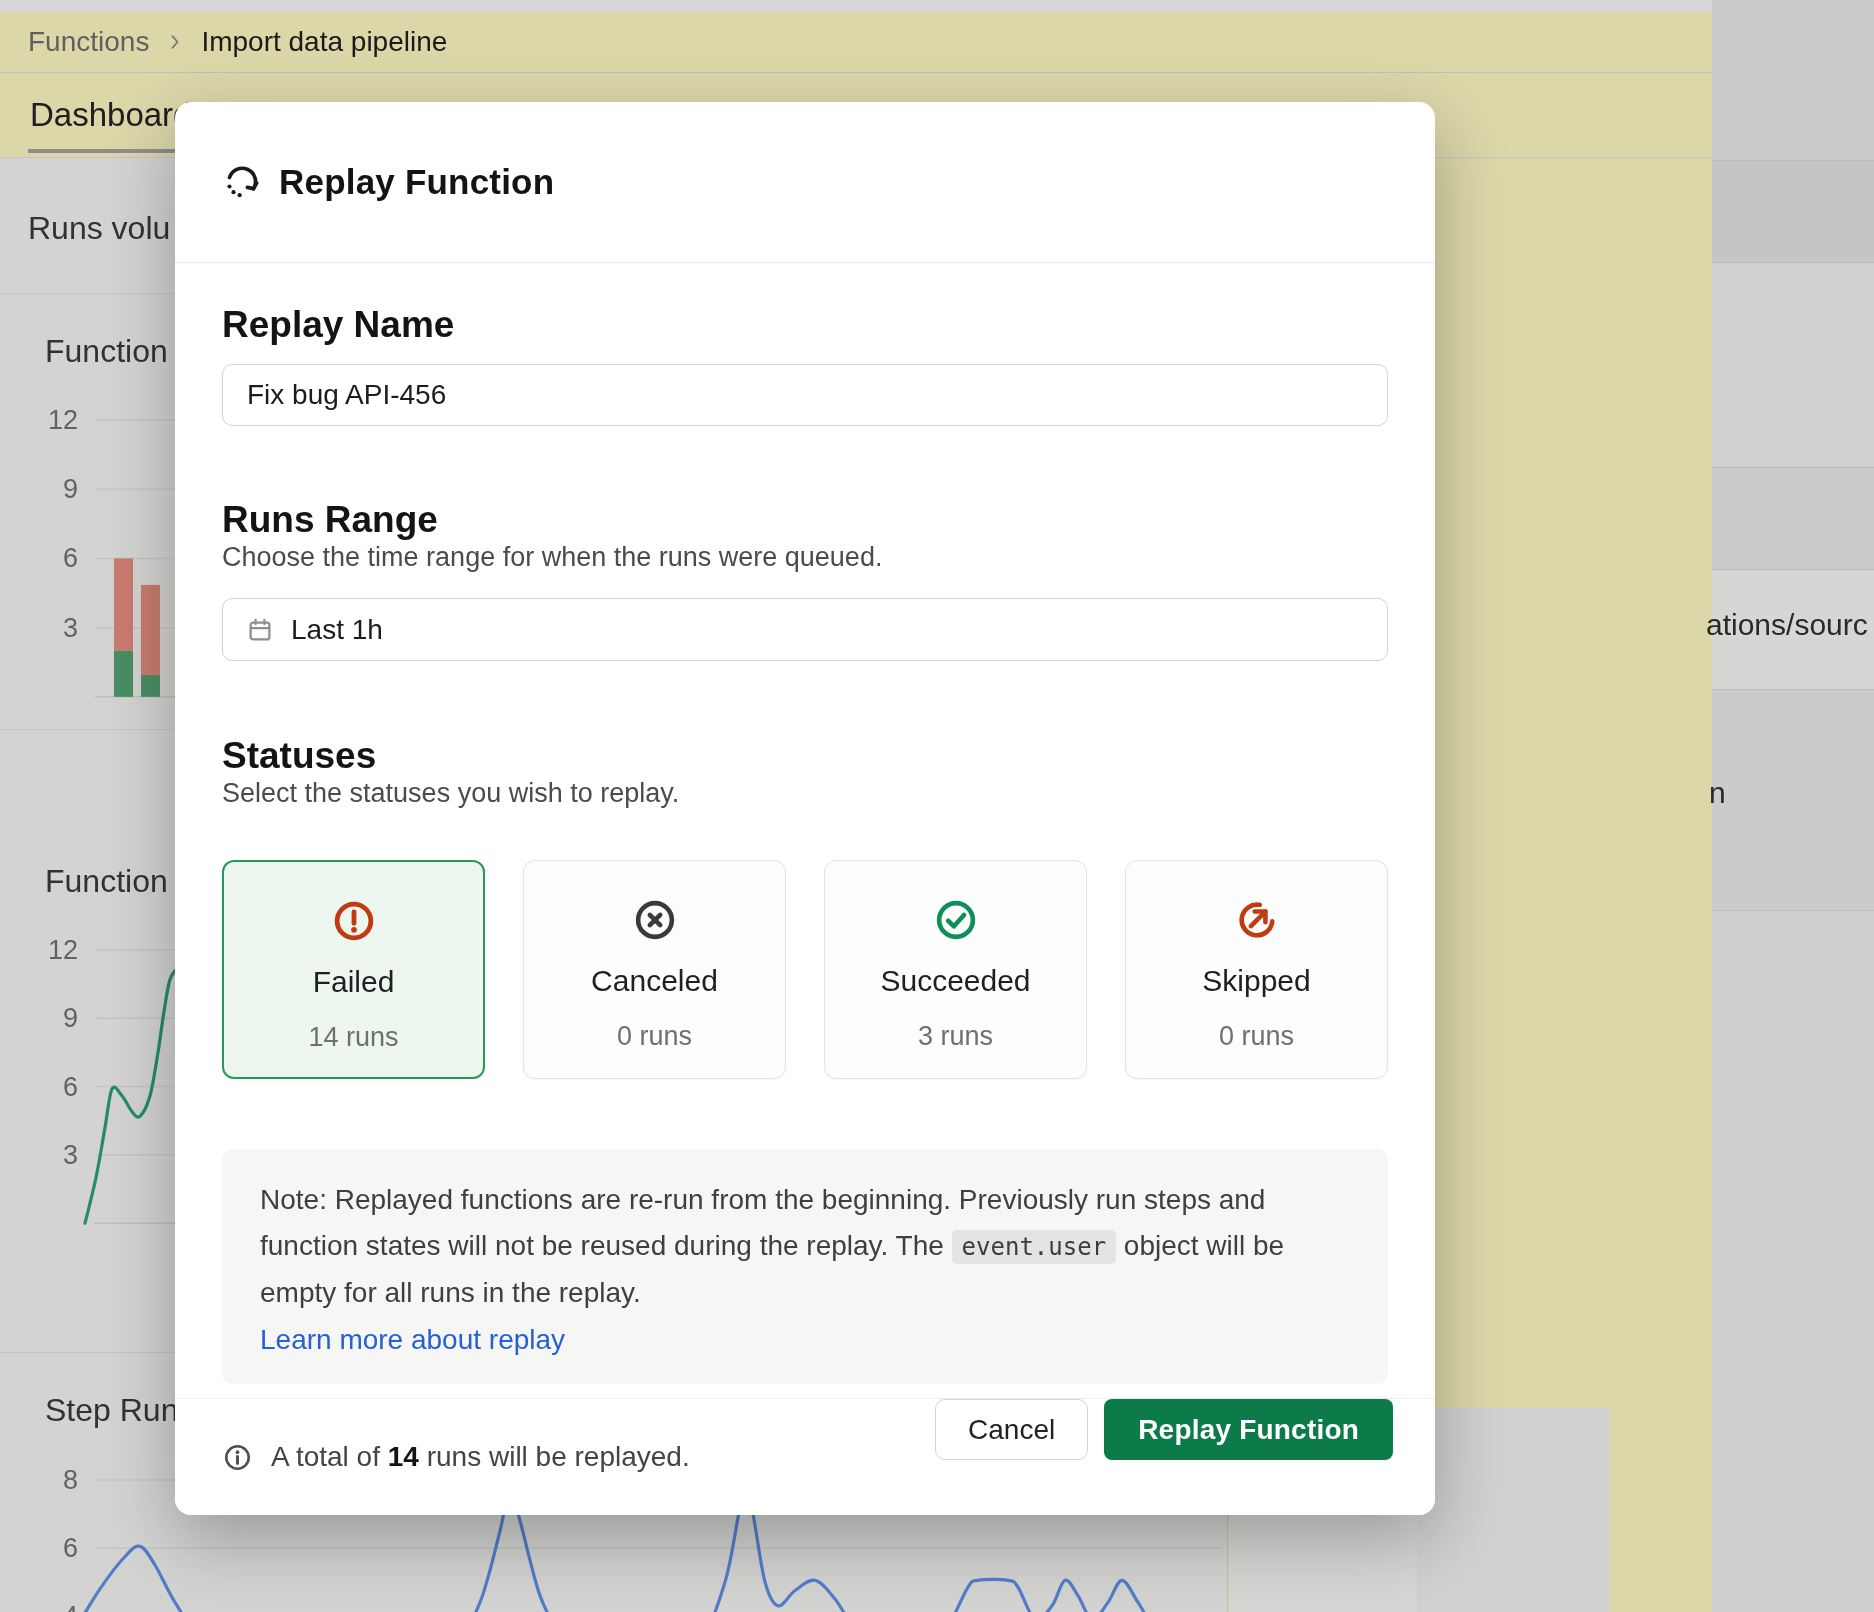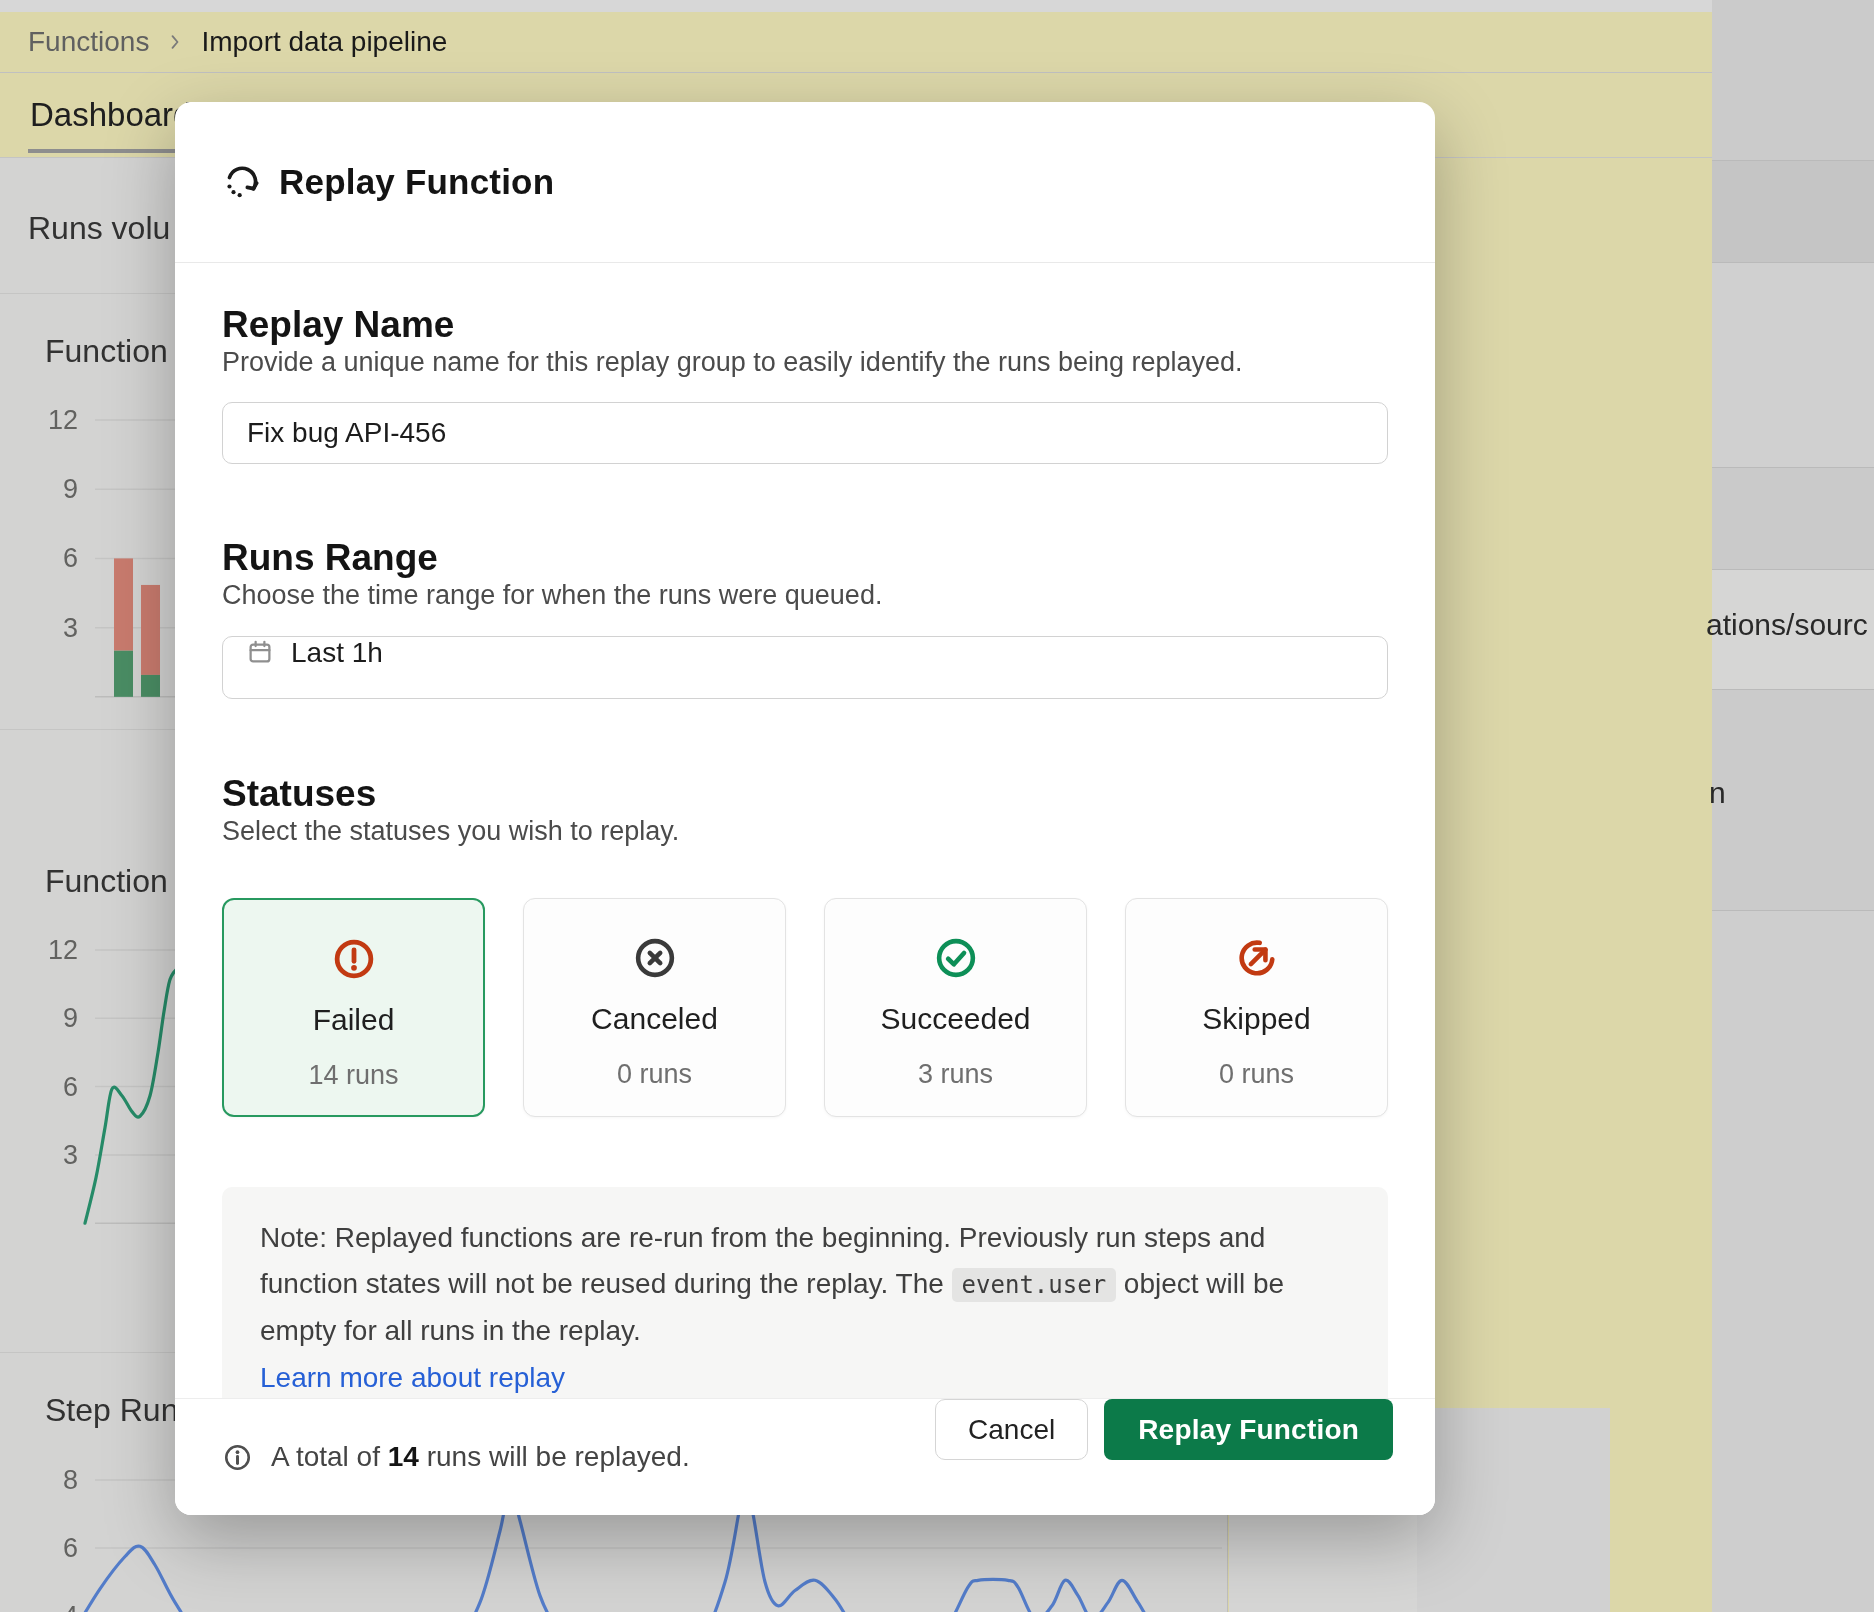--- a/index.html
+++ b/index.html
@@ -39,21 +39,21 @@
             border-bottom:1px solid #e9e9e9;}
   .m-title{font-size:35px;font-weight:700;color:#141414;letter-spacing:0.2px;}
   .m-body{padding:0 47px;}
   .sec-label{font-size:37px;font-weight:700;color:#141414;line-height:34px;}
   .sec-desc{font-size:27px;color:#4b4b4b;line-height:36px;margin-top:2px;}
   .s1{margin-top:45px;} .s2{margin-top:77px;} .s3{margin-top:78px;}
   .text-input{margin-top:22px;width:100%;height:62px;border:1.5px solid #d2d2d2;border-radius:10px;
               padding:0 24px;font-size:28px;color:#1c1c1c;background:#fff;outline:none;
               font-family:"Liberation Sans",sans-serif;}
   .date-input{margin-top:23px;width:100%;height:63px;border:1.5px solid #d2d2d2;border-radius:10px;
-              display:flex;align-items:flex-start;gap:16px;padding:0 22px;cursor:pointer;background:#fff;}
+              display:flex;align-items:center;gap:16px;padding:0 22px;cursor:pointer;background:#fff;}
   .date-input span{font-size:28px;color:#1c1c1c;}
   .cards{margin-top:49px;display:grid;grid-template-columns:repeat(4,1fr);gap:38px;}
   .status-card{height:219px;background:#fdfdfd;border:1.5px solid #e3e3e3;border-radius:12px;
                display:flex;flex-direction:column;align-items:center;cursor:pointer;
                box-shadow:0 1px 3px rgba(0,0,0,0.04);}
   .status-card.selected{background:#edf7f0;border:2px solid #27995f;}
   .status-card .icw{margin-top:36px;height:46px;display:flex;align-items:center;}
   .st-label{margin-top:20px;font-size:30px;color:#1f1f1f;line-height:36px;}
   .st-runs{margin-top:22px;font-size:27px;color:#6f6f6f;}
   .ic-danger{color:#c23a12;} .ic-neutral{color:#3a3a3a;} .ic-success{color:#0d8f57;}
@@ -179,21 +179,20 @@
           <circle cx="10.6" cy="19.9" r="1.25" fill="#1a1a1a" stroke="none"></circle>
         </svg>
       </span>
       <span class="m-title">Replay Function</span>
     </div>
 
     <div class="m-body">
 
       <div class="s1">
         <div class="sec-label">Replay Name</div>
-        <div class="sec-desc">Provide a unique name for this replay group to easily identify the runs being replayed.</div>
         <input class="text-input" type="text" value="Fix bug API-456" style="">
       </div>
 
       <div class="s2">
         <div class="sec-label">Runs Range</div>
         <div class="sec-desc">Choose the time range for when the runs were queued.</div>
         <div class="date-input">
           <span style="display:flex;">
             <svg width="30" height="30" viewBox="0 0 24 24" fill="none" stroke="#8f8f8f" stroke-width="1.8" stroke-linecap="round" stroke-linejoin="round">
               <rect x="4.5" y="6" width="15" height="13.5" rx="2"></rect>

